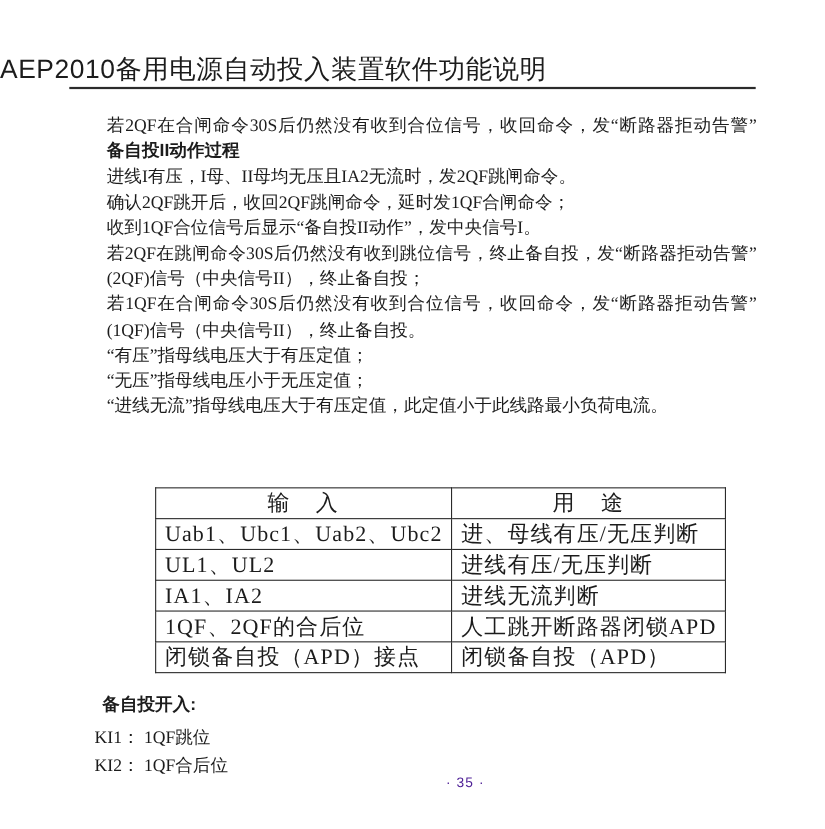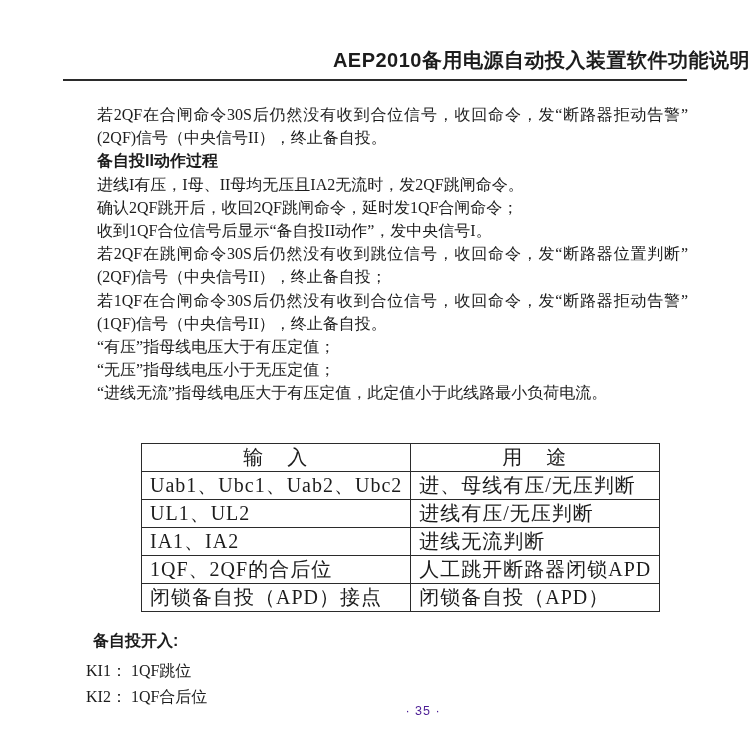--- a/index.html
+++ b/index.html
@@ -8,24 +8,24 @@
     width: 750px;
     height: 754px;
     background: #ffffff;
     color: #1c1c1c;
     font-family: "Liberation Serif", "DejaVu Serif", serif;
     overflow: hidden;
   }
   .doc-title {
     position: absolute;
     top: 47px; left: 0; width: 100%;
-    text-align: right;
+    text-align: left;
     font-family: "Liberation Sans", "DejaVu Sans", sans-serif;
-    font-weight: 700;
-    font-size: 20px;
+    font-weight: 400;
+    font-size: 24px;
     letter-spacing: 0.5px;
   }
   .header-rule {
     position: absolute;
     top: 79px; left: 63px; width: 624px;
     border-top: 2px solid #2b2b2b;
   }
   .body-text {
     position: absolute;
     top: 103px; left: 97px; width: 591px;
@@ -89,26 +89,25 @@
 </head>
 <body>
 
 <div class="page">
 
   <div class="doc-title">AEP2010备用电源自动投入装置软件功能说明</div>
   <div class="header-rule"></div>
 
   <div class="body-text">
     <div class="line stretch">若2QF在合闸命令30S后仍然没有收到合位信号，收回命令，发“断路器拒动告警”</div>
-    <div class="line">(2QF)信号（中央信号II），终止备自投。</div>
     <div class="line heading">备自投II动作过程</div>
     <div class="line">进线I有压，I母、II母均无压且IA2无流时，发2QF跳闸命令。</div>
     <div class="line">确认2QF跳开后，收回2QF跳闸命令，延时发1QF合闸命令；</div>
     <div class="line">收到1QF合位信号后显示“备自投II动作”，发中央信号I。</div>
-    <div class="line stretch">若2QF在跳闸命令30S后仍然没有收到跳位信号，收回命令，发“断路器位置判断”</div>
+    <div class="line stretch">若2QF在跳闸命令30S后仍然没有收到跳位信号，终止备自投，发“断路器拒动告警”</div>
     <div class="line">(2QF)信号（中央信号II），终止备自投；</div>
     <div class="line stretch">若1QF在合闸命令30S后仍然没有收到合位信号，收回命令，发“断路器拒动告警”</div>
     <div class="line">(1QF)信号（中央信号II），终止备自投。</div>
     <div class="line">“有压”指母线电压大于有压定值；</div>
     <div class="line">“无压”指母线电压小于无压定值；</div>
     <div class="line">“进线无流”指母线电压大于有压定值，此定值小于此线路最小负荷电流。</div>
   </div>
 
   <table class="io-table">
     <colgroup>

